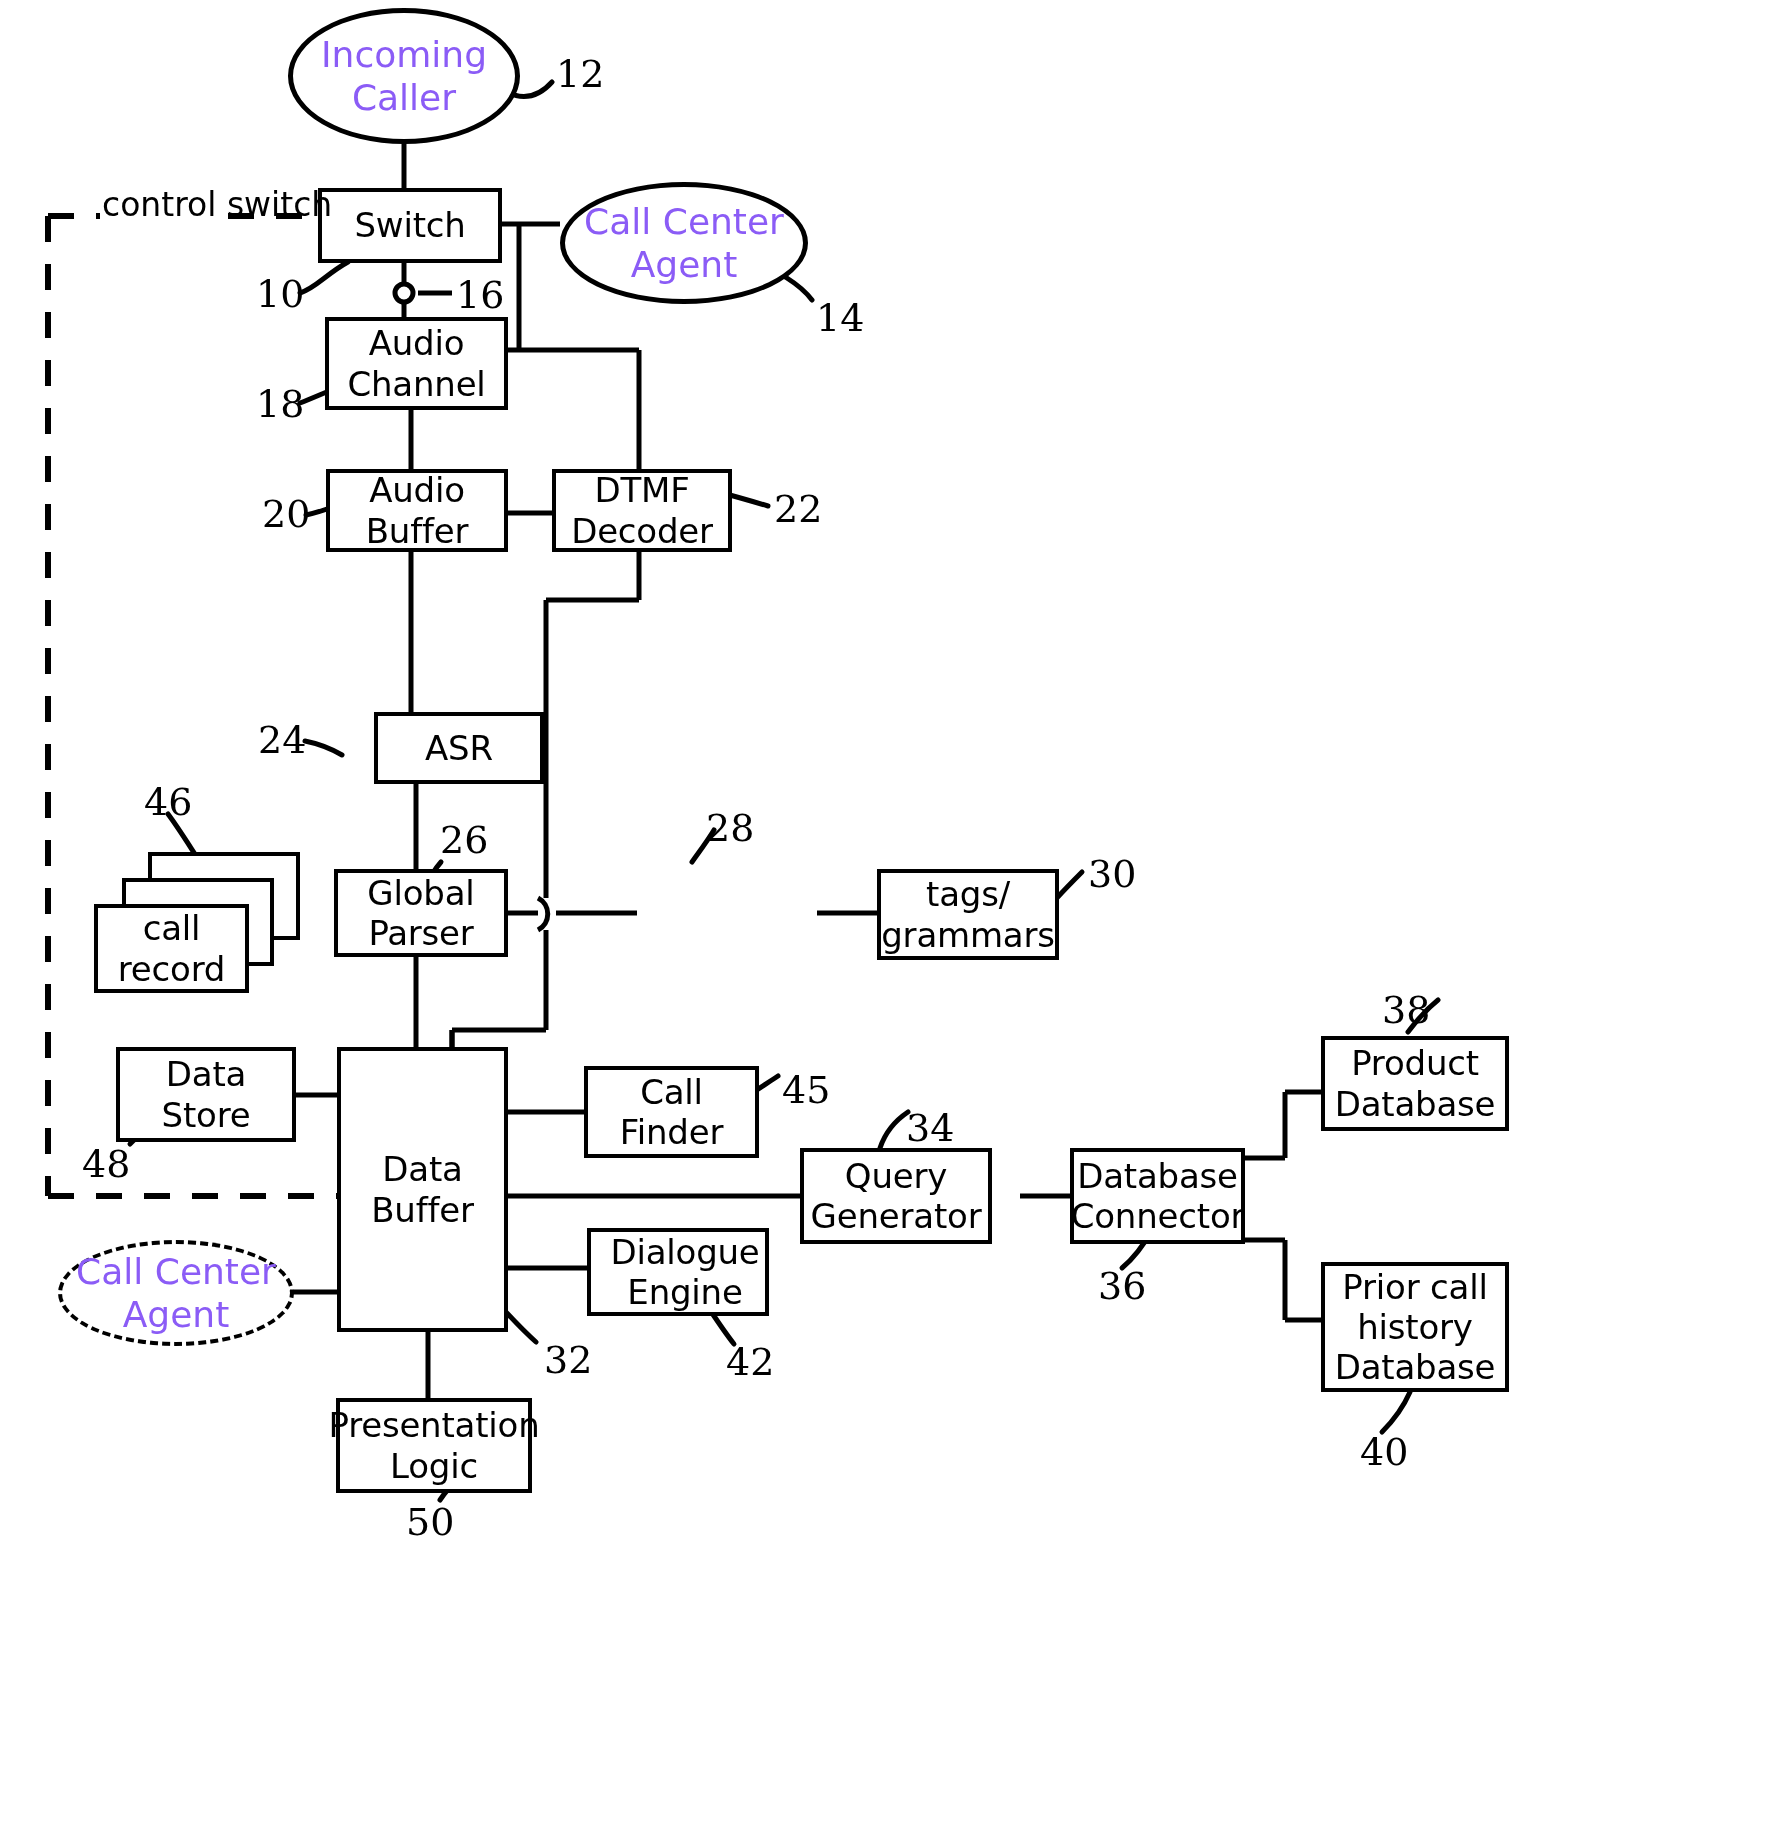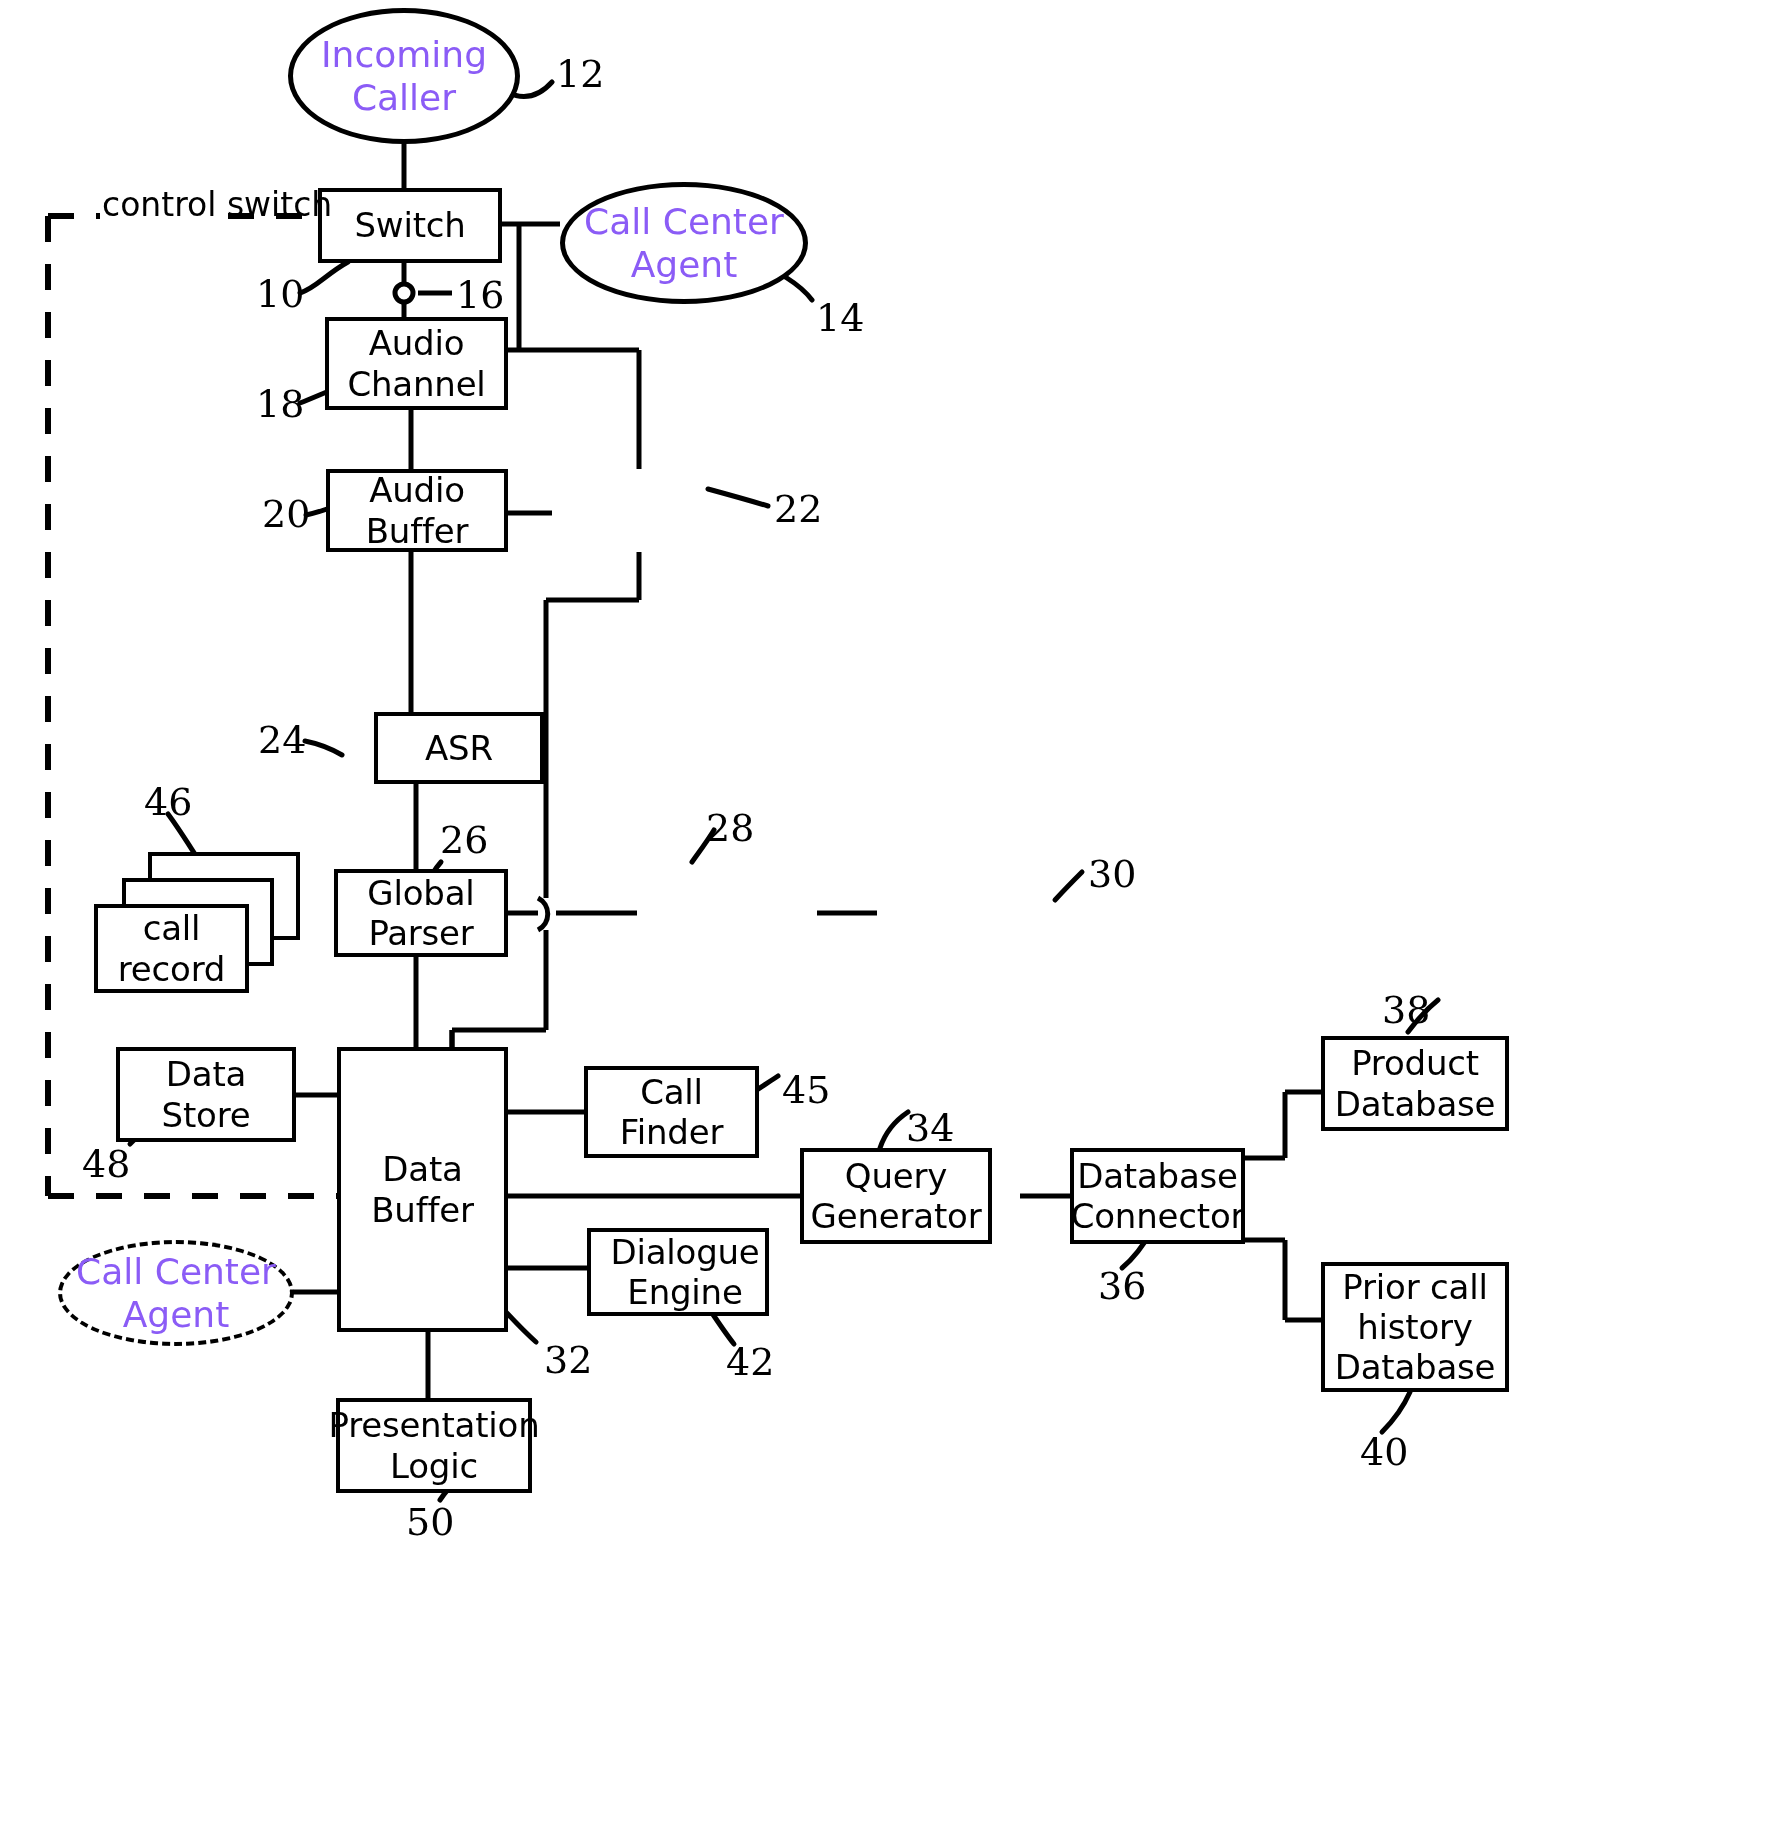--- a/index.html
+++ b/index.html
@@ -234,20 +234,26 @@
   <div class="ref" style="left:256px;top:382px;">18</div>
 
   <div class="node" style="left:326px;top:469px;width:182px;height:83px;">
     <span>
       <span>Audio</span>
       <span>Buffer</span>
     </span>
   </div>
   <div class="ref" style="left:262px;top:492px;">20</div>
 
+  <div class="node" style="left:552px;top:469px;width:180px;height:83px;">
+    <span>
+      <span>DTMF</span>
+      <span>Decoder</span>
+    </span>
+  </div>
   <div class="ref" style="left:774px;top:487px;">22</div>
 
   <div class="node" style="left:334px;top:712px;width:170px;height:72px;margin-left:40px;">
     <span>ASR</span>
   </div>
   <div class="ref" style="left:258px;top:718px;">24</div>
 
   <div class="stack-card" style="left:148px;top:852px;width:152px;height:88px;"></div>
   <div class="stack-card" style="left:122px;top:878px;width:152px;height:88px;"></div>
   <div class="node stack-front" style="left:94px;top:904px;width:155px;height:89px;">
@@ -261,20 +267,26 @@
   <div class="node" style="left:334px;top:869px;width:174px;height:88px;">
     <span>
       <span>Global</span>
       <span>Parser</span>
     </span>
   </div>
   <div class="ref" style="left:440px;top:818px;">26</div>
 
   <div class="ref" style="left:706px;top:806px;">28</div>
 
+  <div class="node" style="left:877px;top:869px;width:182px;height:91px;">
+    <span>
+      <span>tags/</span>
+      <span>grammars</span>
+    </span>
+  </div>
   <div class="ref" style="left:1088px;top:852px;">30</div>
 
   <div class="node" style="left:116px;top:1047px;width:180px;height:95px;">
     <span>
       <span>Data</span>
       <span>Store</span>
     </span>
   </div>
   <div class="ref" style="left:82px;top:1142px;">48</div>
 

